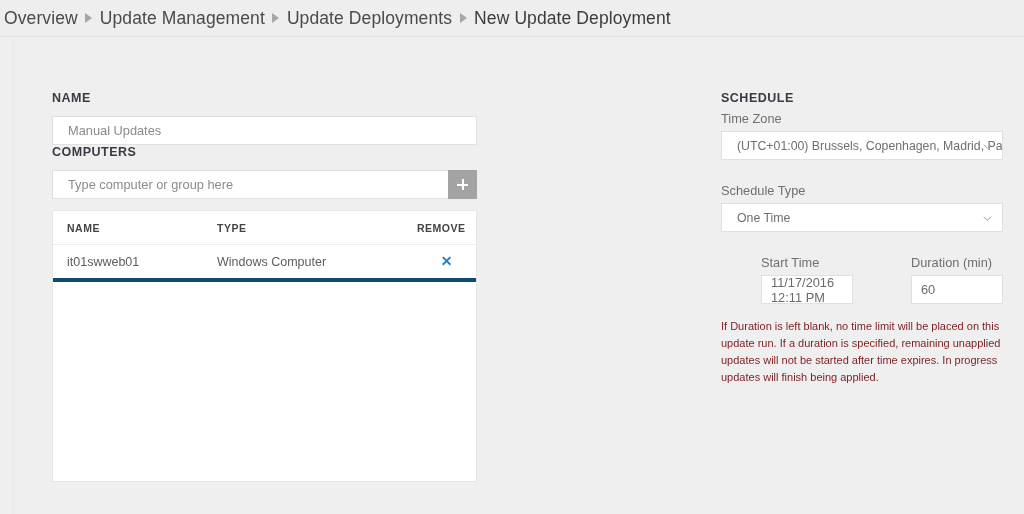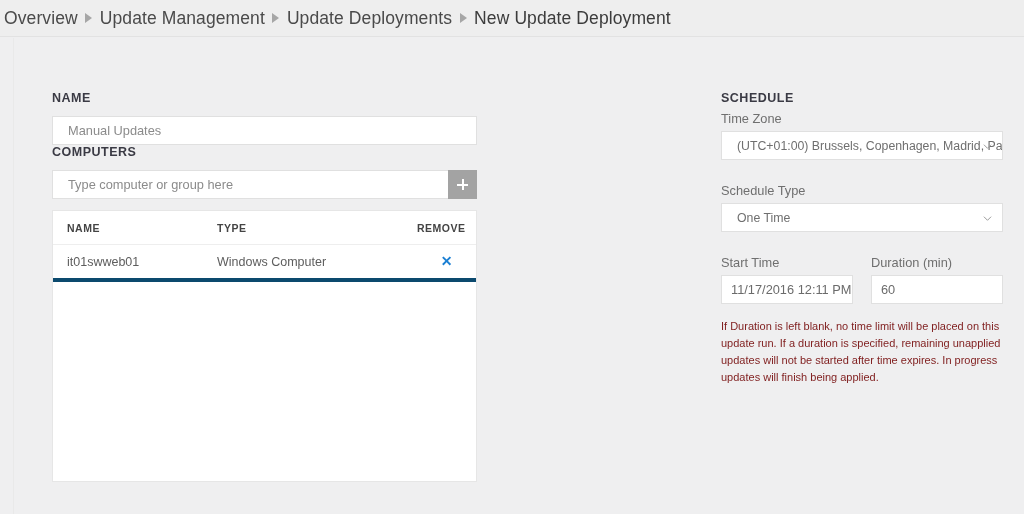--- a/index.html
+++ b/index.html
@@ -215,21 +215,21 @@
     margin-top: -4px;
     width: 9px;
     height: 9px;
   }
   .chev svg { display: block; }
 
   .two-col {
     display: flex;
     gap: 18px;
   }
-  .two-col .fld { flex: 1 1 0; }
+  .two-col .fld { flex: 1 1 0; margin-left: 40px; }
   .two-col .fld .txt-input { width: 100%; }
 
   .help-text {
     margin-top: 14px;
     font-size: 11px;
     line-height: 17px;
     color: #7f1d1d;
   }
 </style>
 </head>

